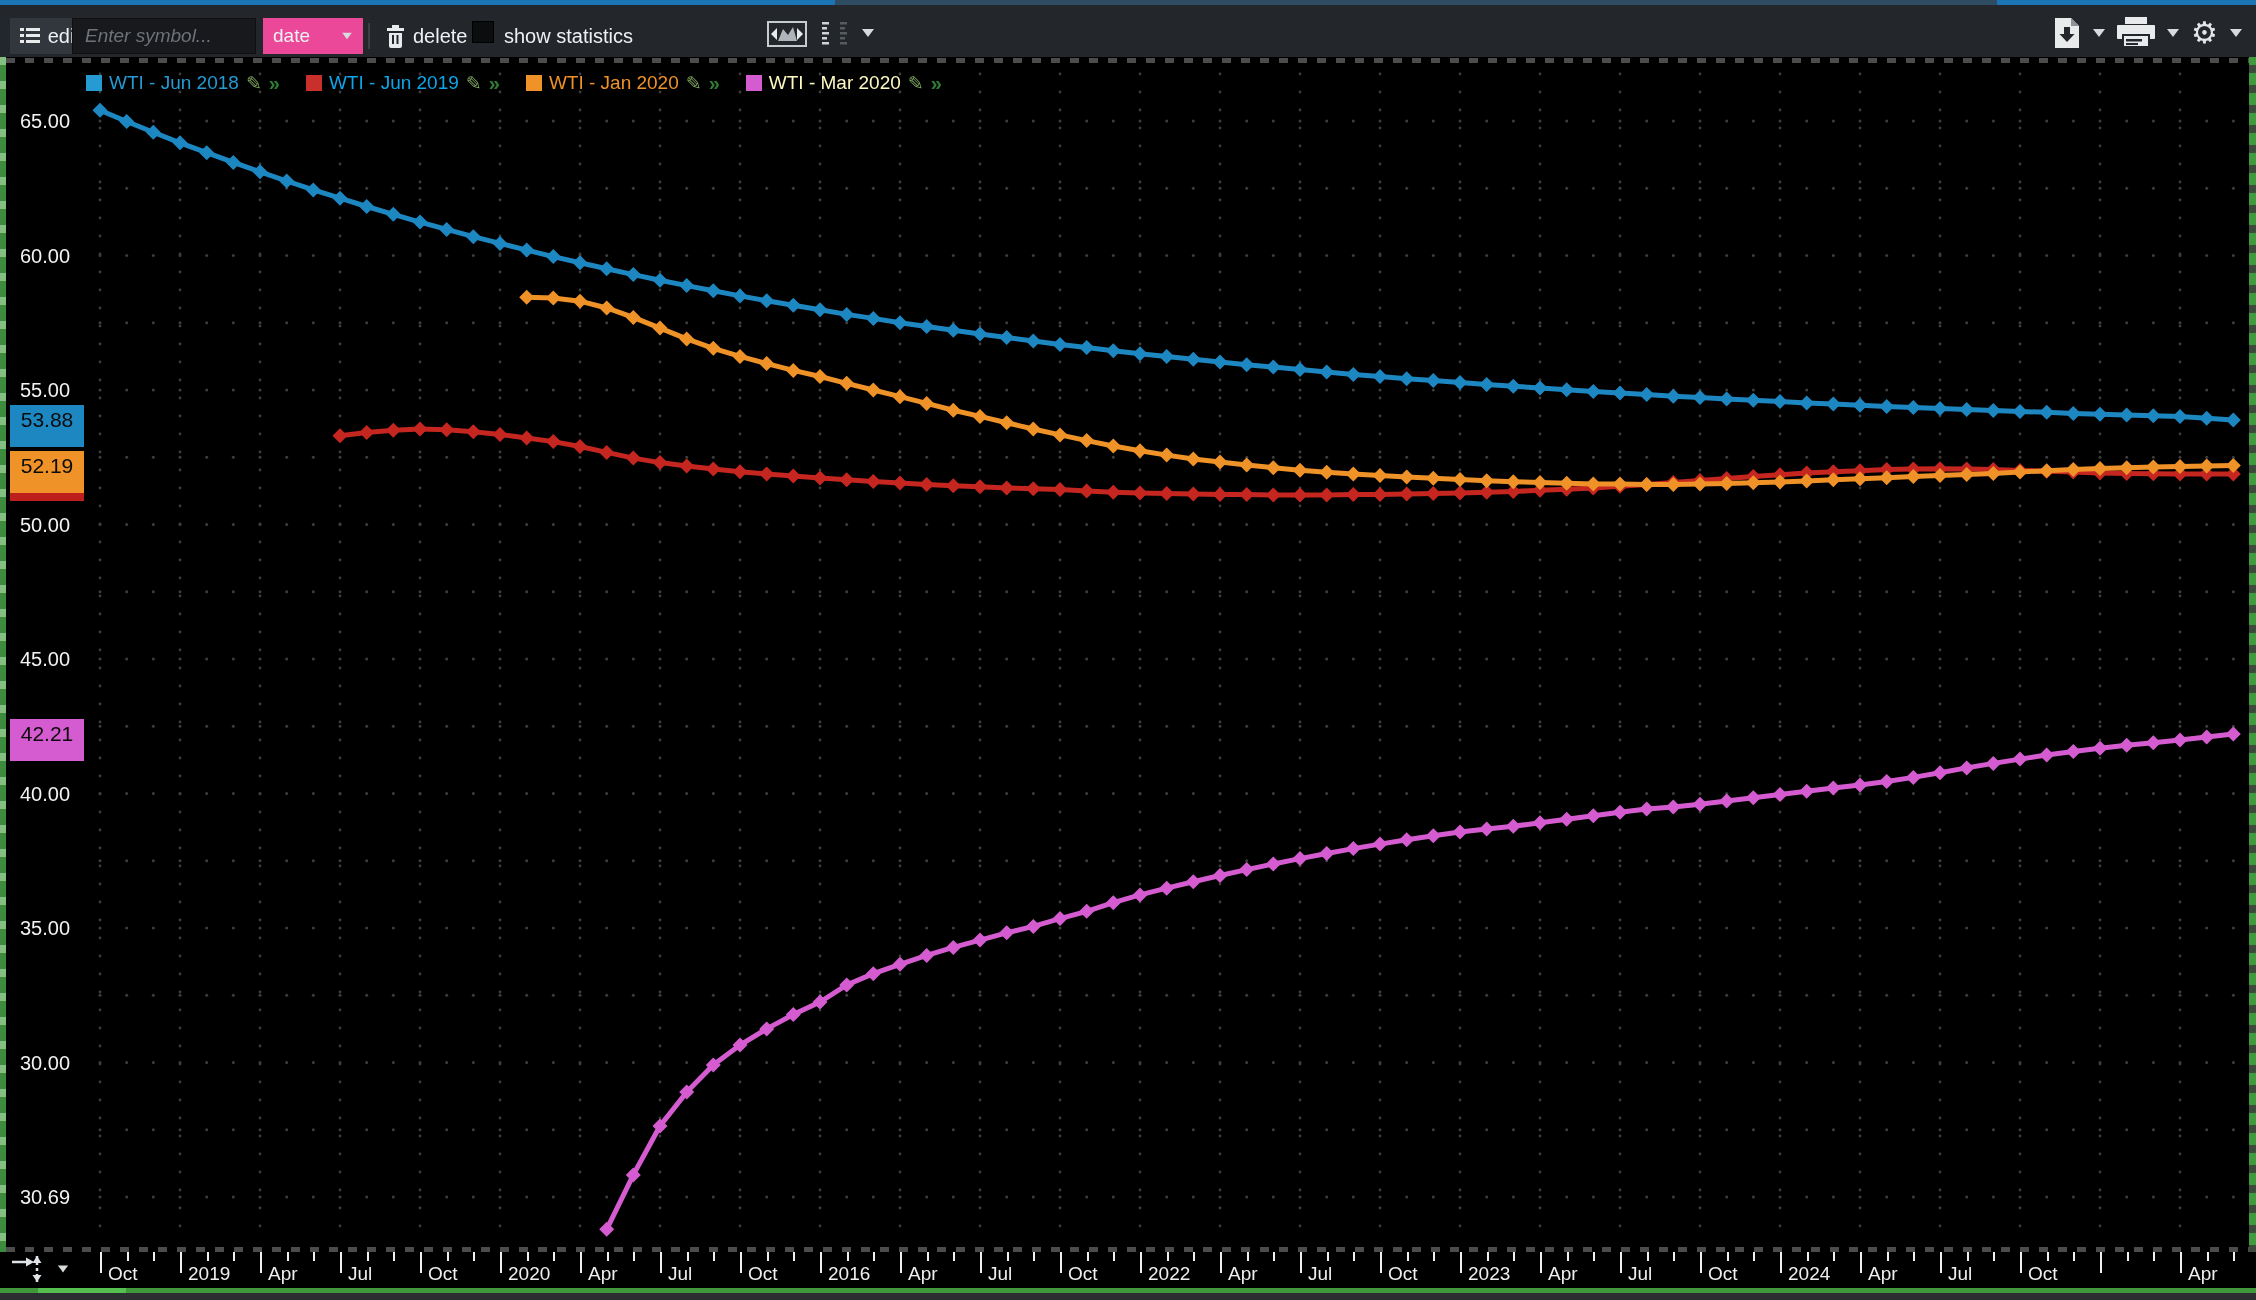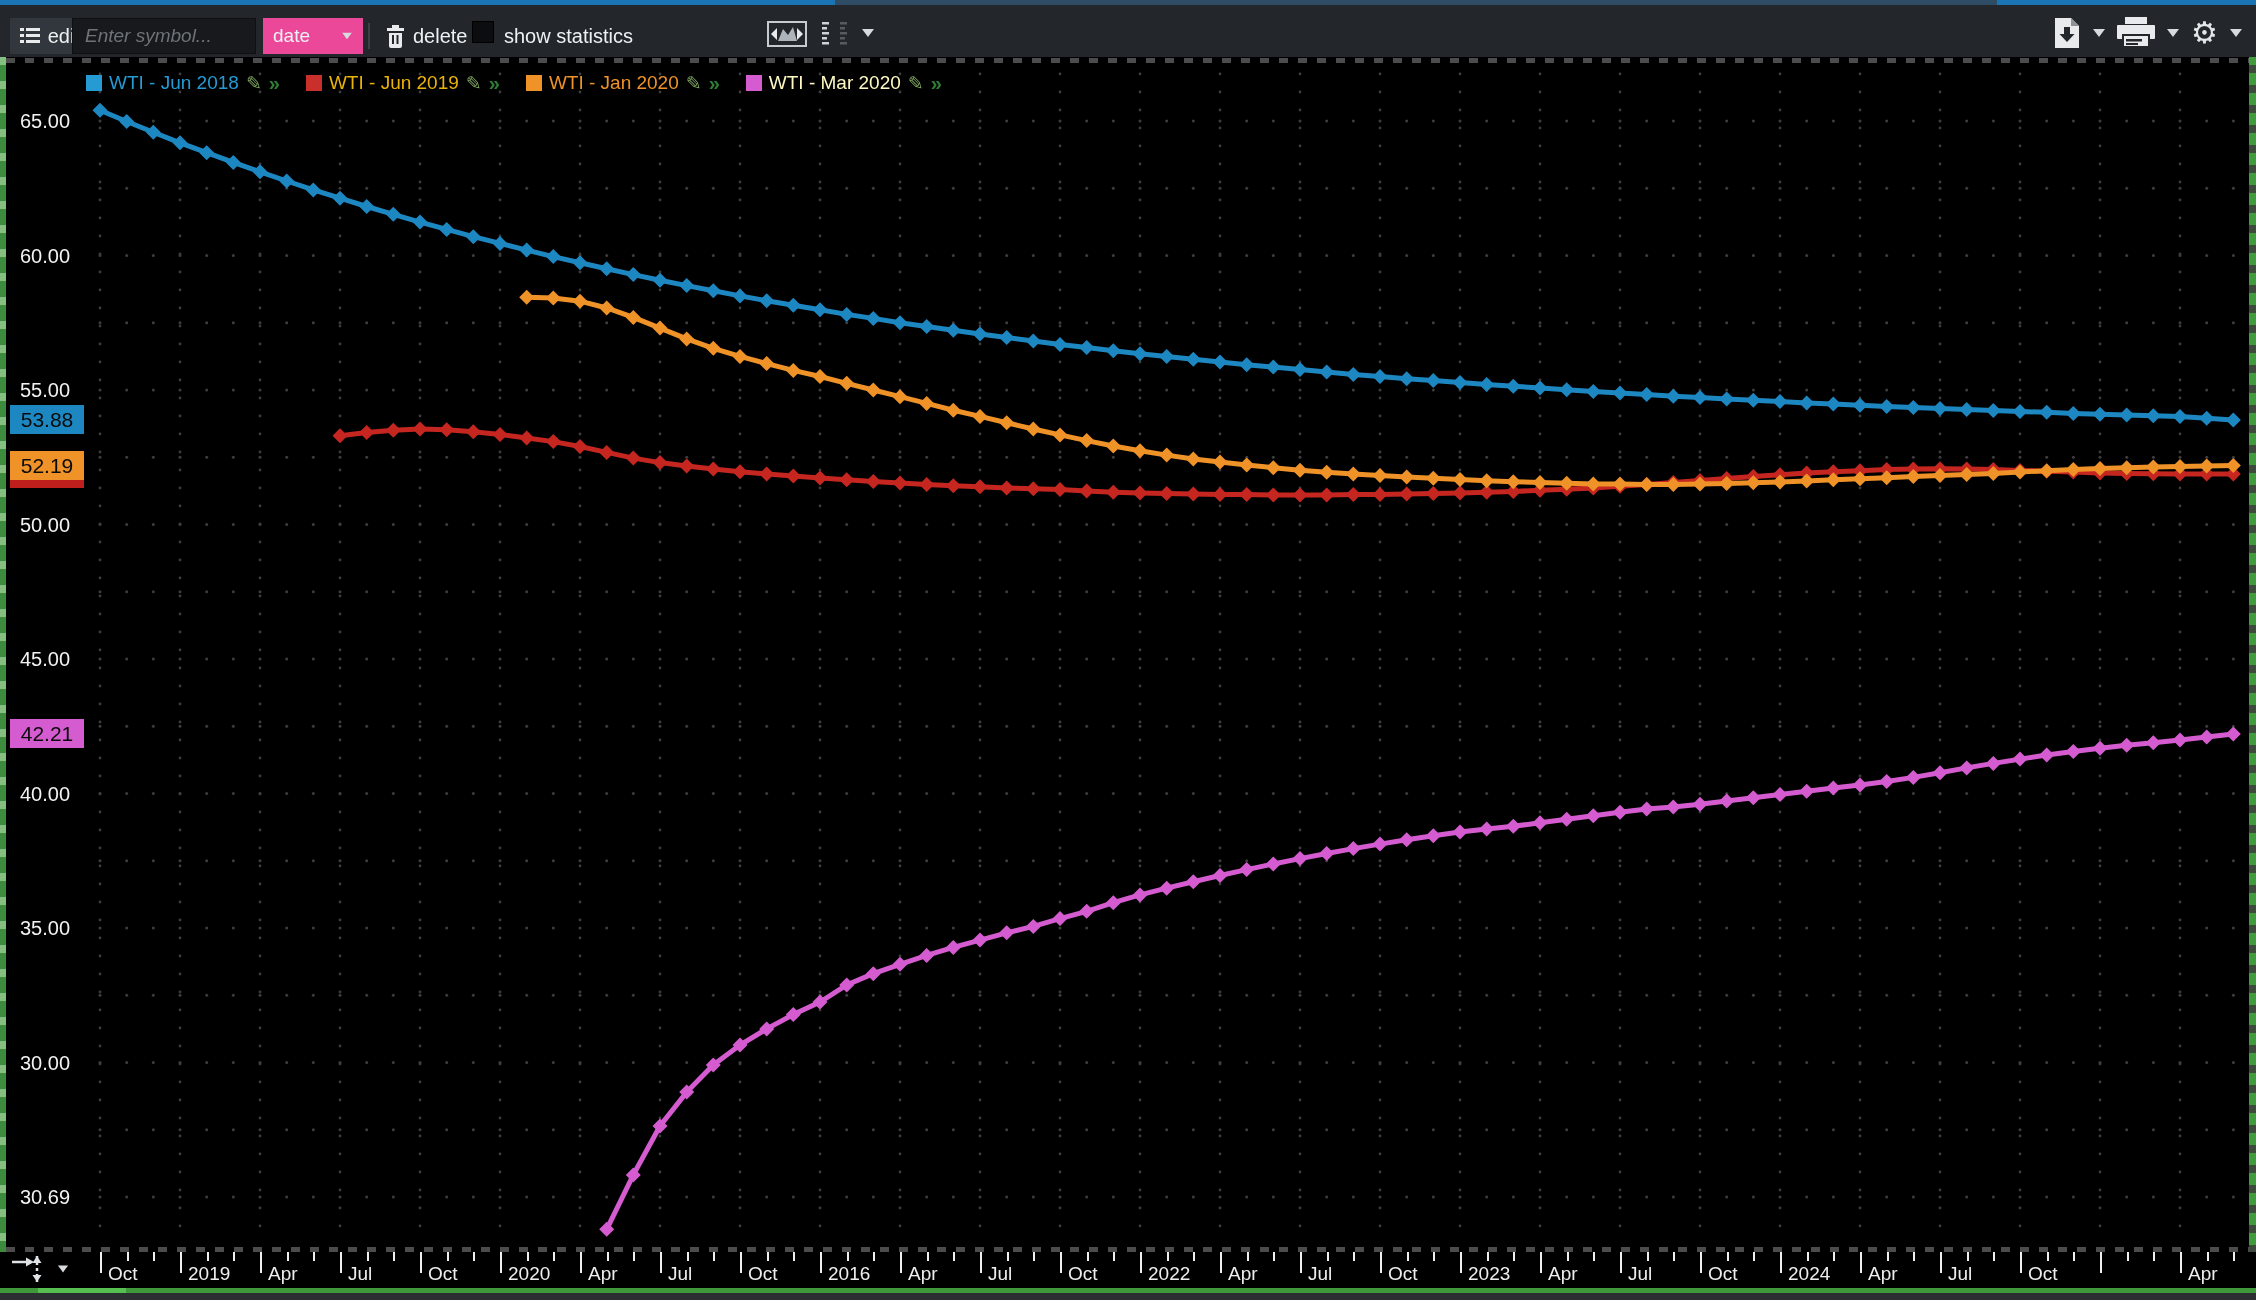--- a/index.html
+++ b/index.html
@@ -44,21 +44,21 @@
   #fit-btn{left:767px;top:16px;width:40px;height:26px;border:2px solid #c6cbd0;display:flex;
     align-items:center;justify-content:center;}
   .ruler{position:absolute;top:16px;width:10px;height:26px;}
   #ruler-1{left:822px;} #ruler-2{left:840px;}
   #mid-caret{position:absolute;left:862px;top:24px;}
   .right-icons{position:absolute;right:14px;top:10px;display:flex;align-items:center;gap:12px;height:36px;}
   .gear{font-size:30px;color:#e3e6e8;line-height:36px;}
   
   #chart-svg{position:absolute;left:0;top:0;width:2256px;height:1300px;}
   .y-label{position:absolute;left:20px;width:70px;height:24px;color:#f2f2f2;font-size:20px;line-height:24px;}
-  .badge{position:absolute;left:10px;width:74px;height:29px;text-align:center;font-size:21px;
+  .badge{position:absolute;left:10px;width:74px;height:42px;text-align:center;font-size:21px;
     line-height:30px;color:#0b0b0b;}
   .legend{position:absolute;left:86px;top:70px;display:flex;gap:28px;align-items:center;height:26px;}
   .legend-item{display:flex;align-items:center;gap:7px;font-size:19px;}
   .swatch{width:16px;height:16px;display:inline-block;}
   .pencil{color:#7da35f;font-size:19px;}
   .chevrons{color:#2f7d33;font-size:20px;font-weight:bold;letter-spacing:-2px;}
   
   .xaxis{position:absolute;left:0;top:1252px;width:2256px;height:36px;background:#000;}
   .tick{position:absolute;width:2px;background:#f0f0f0;top:0;}
   .tick.month{height:9px;} .tick.quarter{height:21px;}
@@ -3311,21 +3311,21 @@
 
   <div class="legend" id="legend">
       <div class="legend-item">
         <span class="swatch" style="background: rgb(37, 154, 211);"></span>
         <span style="color: rgb(37, 154, 211);">WTI - Jun 2018</span>
         <span class="pencil">✎</span>
         <span class="chevrons">»</span>
       </div>
       <div class="legend-item">
         <span class="swatch" style="background: rgb(201, 48, 44);"></span>
-        <span style="color: #eab308; text-align: right;">WTI - Jun 2019</span>
+        <span style="color: #0ea5e9; text-align: right;">WTI - Jun 2019</span>
         <span class="pencil">✎</span>
         <span class="chevrons">»</span>
       </div>
       <div class="legend-item">
         <span class="swatch" style="background: rgb(239, 146, 39);"></span>
         <span style="color: rgb(239, 146, 39);">WTI - Jan 2020</span>
         <span class="pencil">✎</span>
         <span class="chevrons">»</span>
       </div>
       <div class="legend-item">

